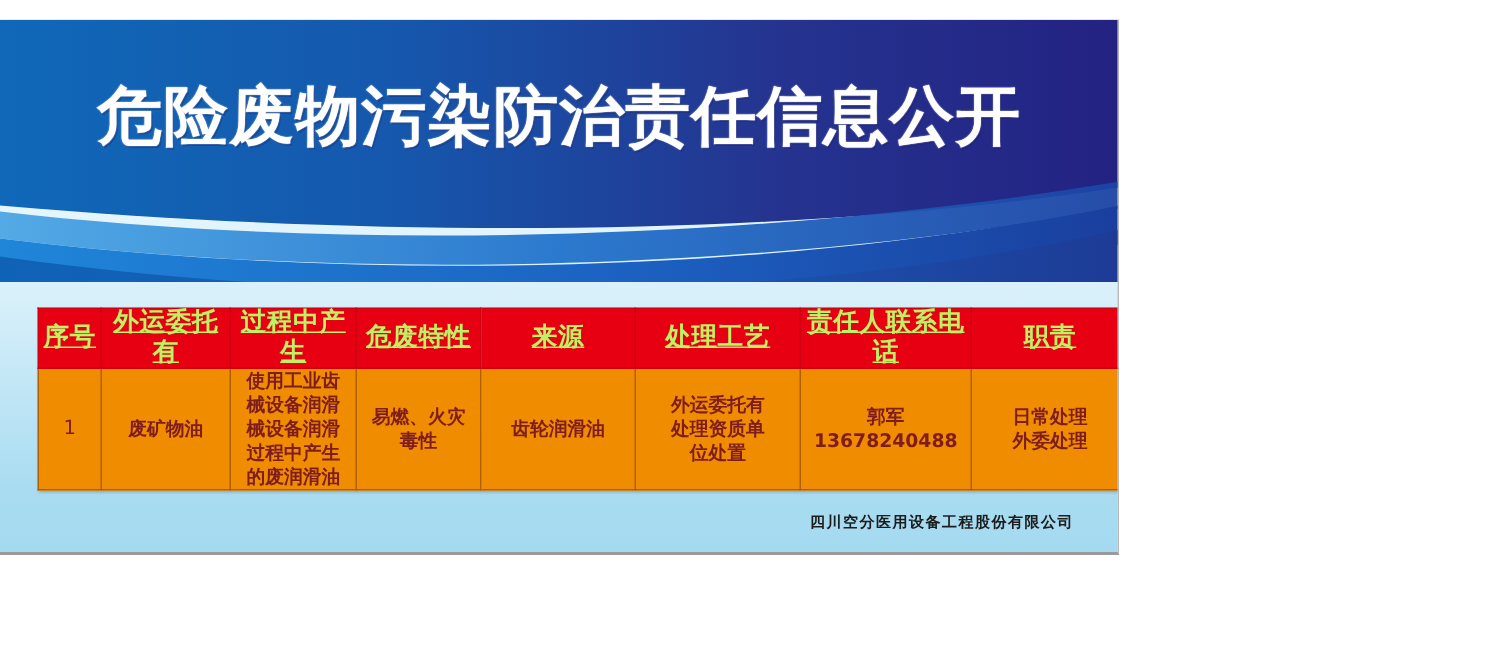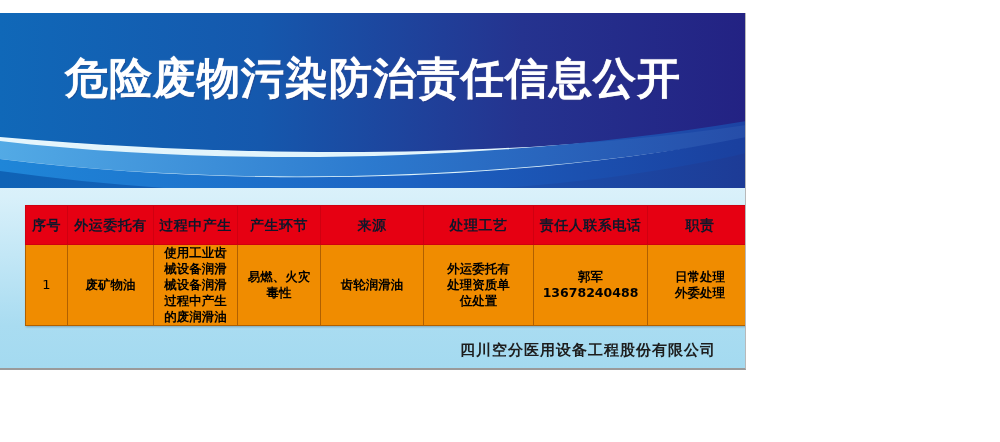--- a/index.html
+++ b/index.html
@@ -77,30 +77,31 @@
   #info-table th, #info-table td {
     border: 1px solid #b06000;
     padding: 0 2px;
     text-align: center;
     vertical-align: middle;
     font-family: "DejaVu Sans", "Liberation Sans", sans-serif;
   }
   #info-table thead th {
     background: #e60012;
     border-color: #cf0010;
-    color: #0f172a;
-    font-weight: bold;
-    font-size: 14px;
+    color: #bef264;
+    font-weight: bold;
+    font-size: 17px;
     height: 38px;
     line-height: 1.15;
     letter-spacing: 0.5px;
+    text-decoration: underline;
   }
   #info-table tbody td {
     background: #f08c00;
-    color: #000000;
+    color: #7f1d1d;
     font-weight: bold;
     font-size: 12.5px;
     height: 78px;
     line-height: 1.28;
   }
   #info-table tbody td.num {
     font-weight: normal;
     font-size: 13px;
   }
   .cell-lines { display: block; }
@@ -117,21 +118,21 @@
 
   
   #company {
     position: absolute;
     left: 0;
     top: 328px;
     width: 716px;
     text-align: right;
     color: #1d1d1d;
     font-family: "DejaVu Sans", "Liberation Sans", sans-serif;
-    font-size: 15px;
+    font-size: 10px;
     font-weight: bold;
     letter-spacing: 1px;
   }
 </style>
 </head>
 <body>
 
 <div id="poster">
 
   <div id="banner">
@@ -168,21 +169,21 @@
       <span>危险废物污染防治责任信息公开</span>
     </div>
   </div>
 
   <table id="info-table">
     <thead>
       <tr>
         <th class="c0">序号</th>
         <th class="c1">外运委托有</th>
         <th class="c2">过程中产生</th>
-        <th class="c3">产生环节</th>
+        <th class="c3">危废特性</th>
         <th class="c4">来源</th>
         <th class="c5">处理工艺</th>
         <th class="c6">责任人联系电话</th>
         <th class="c7">职责</th>
       </tr>
     </thead>
     <tbody>
       <tr>
         <td class="c0 num">1</td>
         <td class="c1">废矿物油</td>

